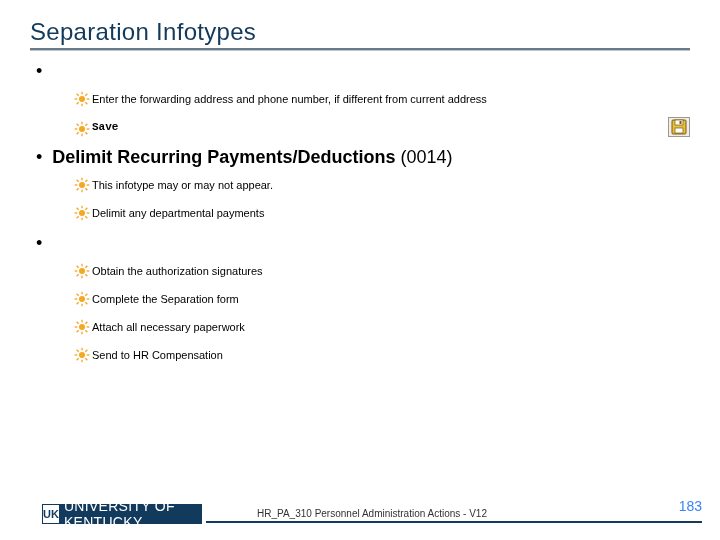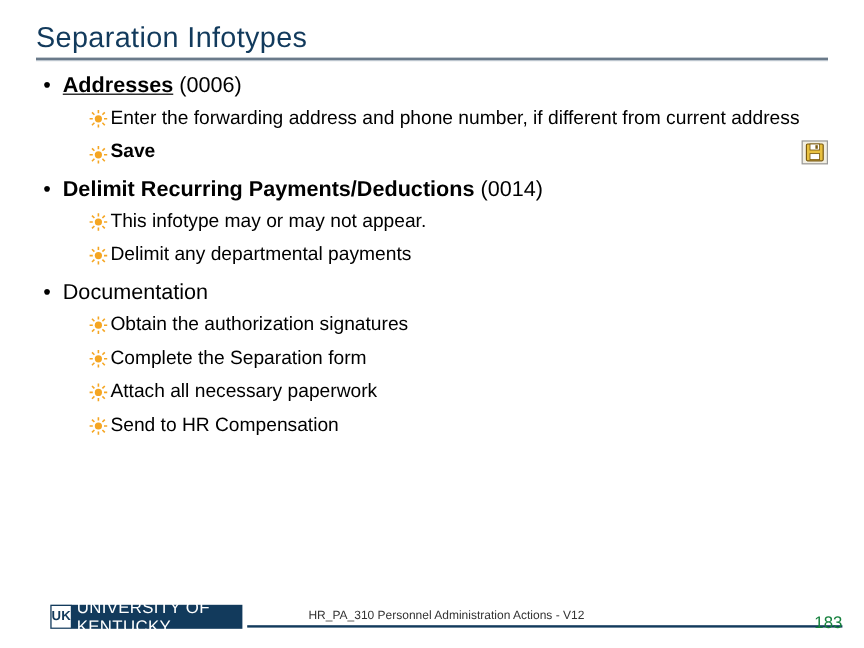--- a/index.html
+++ b/index.html
@@ -56,34 +56,34 @@
     font-size: 18px;
     line-height: 22px;
     margin-right: 10px;
     margin-left: 0;
   }
   .lvl1-text { line-height: 22px; }
   .lvl1-text b { font-weight: bold; }
   .lvl2 {
     margin-left: 44px;
     margin-top: 6px;
-    font-size: 16px;
+    font-size: 11px;
     display: flex;
     align-items: flex-start;
     line-height: 22px;
   }
   .sun {
     width: 16px;
     height: 16px;
     flex-shrink: 0;
     margin-right: 2px;
     margin-top: 3px;
   }
   .lvl2-text { flex: 1; }
-  .save-line { align-items: center; }
+  .save-line { align-items: center; font-family: Liberation Mono, monospace; }
   .save-icon {
     display: inline-block;
     vertical-align: middle;
     margin-left: 8px;
     width: 22px;
     height: 20px;
     border: 1px solid #999;
     background: #f2efe2;
     position: relative;
   }
@@ -124,40 +124,39 @@
     position: absolute;
     left: 0; right: 0;
     text-align: center;
     font-size: 10px;
     top: 4px;
     color: #333;
   }
   .pagenum {
     position: absolute;
     right: 18px;
-    bottom: 14px;
+    bottom: 26px;
     font-size: 14px;
-    color: #15803d;
+    color: #3b82f6;
   }
 </style>
 </head>
 <body>
 
 <div class="slide">
   <div class="header-row">
     <div>
       <div class="title">Separation Infotypes</div>
     </div>
   </div>
   <div class="title-underline"></div>
 
   <div class="content" id="content">
       <div class="lvl1">
         <span class="dot">•</span>
-        <span class="lvl1-text"><b style="text-decoration: underline;">Addresses</b><span> (0006)</span></span>
       </div>
       <div class="lvl2">
         <svg class="sun" viewBox="0 0 24 24">
           <circle cx="12" cy="12" r="4.5" fill="#f5a623"></circle>
           <g stroke="#f5a623" stroke-width="2">
             <line x1="12" y1="1" x2="12" y2="5"></line>
             <line x1="12" y1="19" x2="12" y2="23"></line>
             <line x1="1" y1="12" x2="5" y2="12"></line>
             <line x1="19" y1="12" x2="23" y2="12"></line>
             <line x1="4" y1="4" x2="7" y2="7"></line>
@@ -223,21 +222,20 @@
             <line x1="4" y1="4" x2="7" y2="7"></line>
             <line x1="17" y1="17" x2="20" y2="20"></line>
             <line x1="4" y1="20" x2="7" y2="17"></line>
             <line x1="17" y1="7" x2="20" y2="4"></line>
           </g>
         </svg>
         <span class="lvl2-text">Delimit any departmental payments</span>
       </div>
       <div class="lvl1">
         <span class="dot">•</span>
-        <span class="lvl1-text"><span>Documentation</span></span>
       </div>
       <div class="lvl2">
         <svg class="sun" viewBox="0 0 24 24">
           <circle cx="12" cy="12" r="4.5" fill="#f5a623"></circle>
           <g stroke="#f5a623" stroke-width="2">
             <line x1="12" y1="1" x2="12" y2="5"></line>
             <line x1="12" y1="19" x2="12" y2="23"></line>
             <line x1="1" y1="12" x2="5" y2="12"></line>
             <line x1="19" y1="12" x2="23" y2="12"></line>
             <line x1="4" y1="4" x2="7" y2="7"></line>

